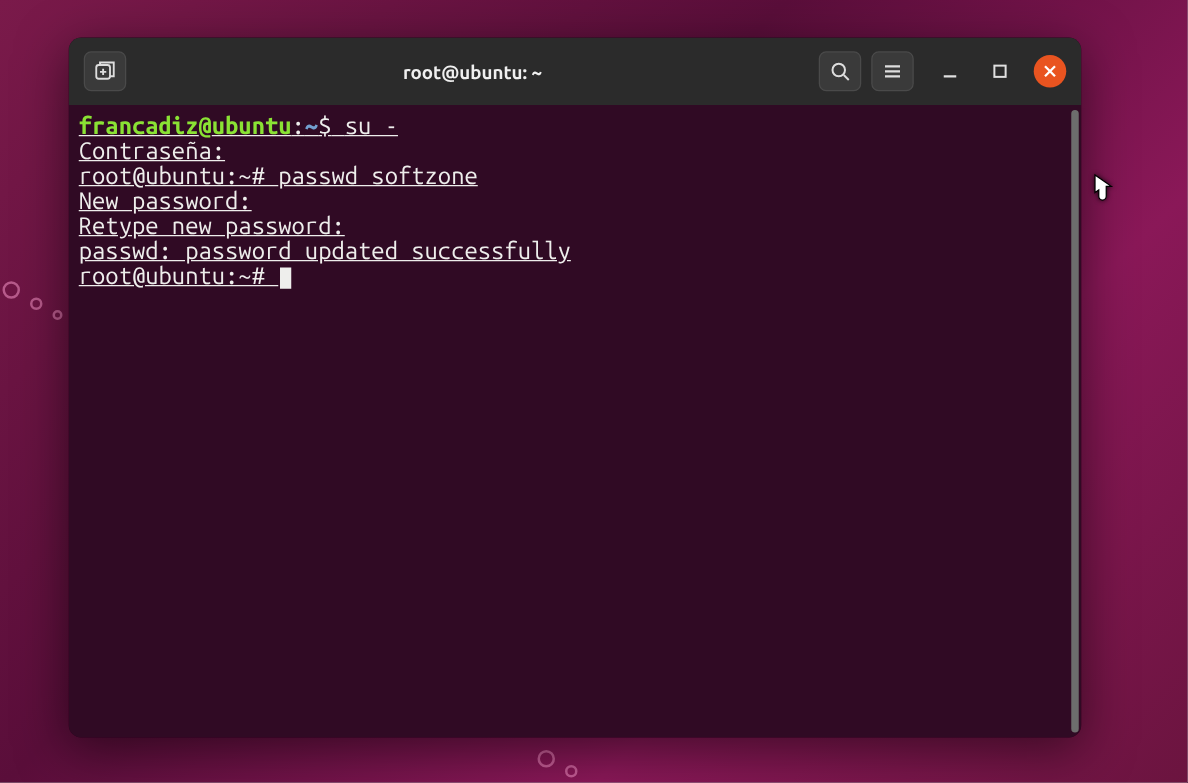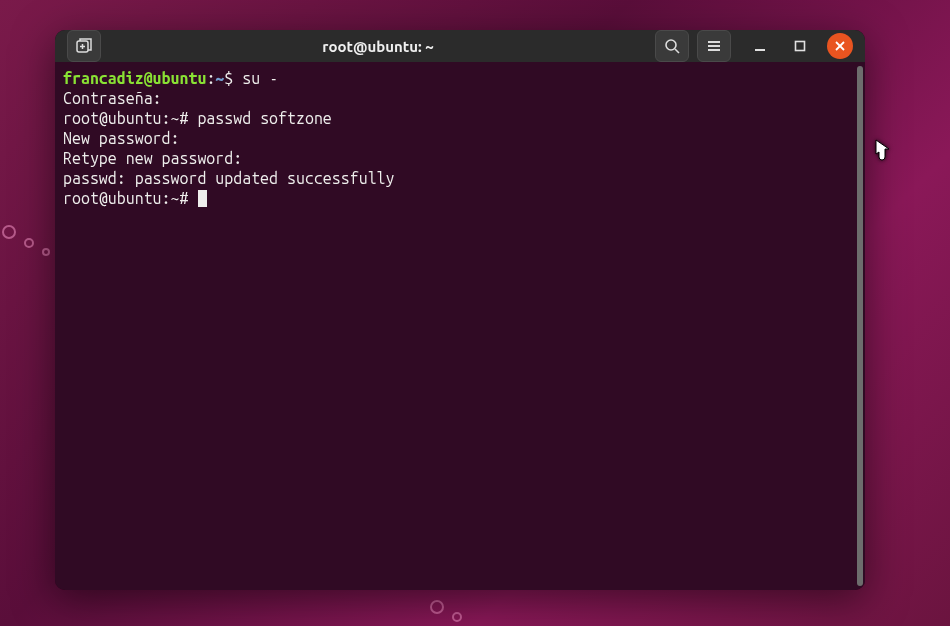--- a/index.html
+++ b/index.html
@@ -31,21 +31,21 @@
     width: 810px;
     height: 560px;
     background: #2c001e;
     border-radius: 10px;
     box-shadow: 0 10px 40px rgba(0,0,0,0.5);
     display: flex;
     flex-direction: column;
     overflow: hidden;
   }
   .titlebar {
-    height: 32px;
+    height: 54px;
     background: #2b2b2b;
     display: flex;
     align-items: center;
     padding: 0 12px;
     gap: 8px;
     font-family: "Ubuntu", "Cantarell", sans-serif;
     color: #e6e6e6;
   }
   .tb-btn {
     width: 34px;
@@ -92,25 +92,26 @@
   .win-close svg { stroke: #fff; }
 
   .terminal-wrap {
     flex: 1;
     display: flex;
     background: #300a24;
   }
   .terminal {
     flex: 1;
     padding: 6px 8px 8px 8px;
-    font-size: 16px;
+    font-size: 19px;
     line-height: 20px;
     color: #eeeeec;
     font-family: "Ubuntu Mono", "DejaVu Sans Mono", "Courier New", monospace;
     white-space: pre;
+    text-decoration: underline;
   }
   .scrollbar {
     width: 10px;
     background: transparent;
     padding: 4px 2px;
   }
   .scrollbar-thumb {
     width: 6px;
     height: 100%;
     background: #6d6d6d;

